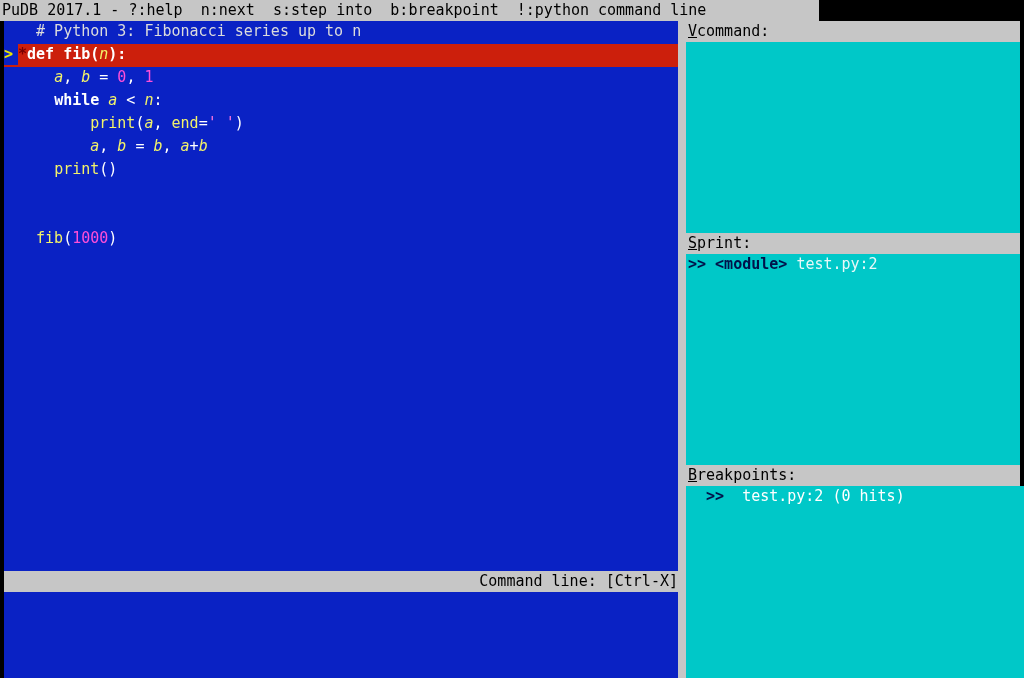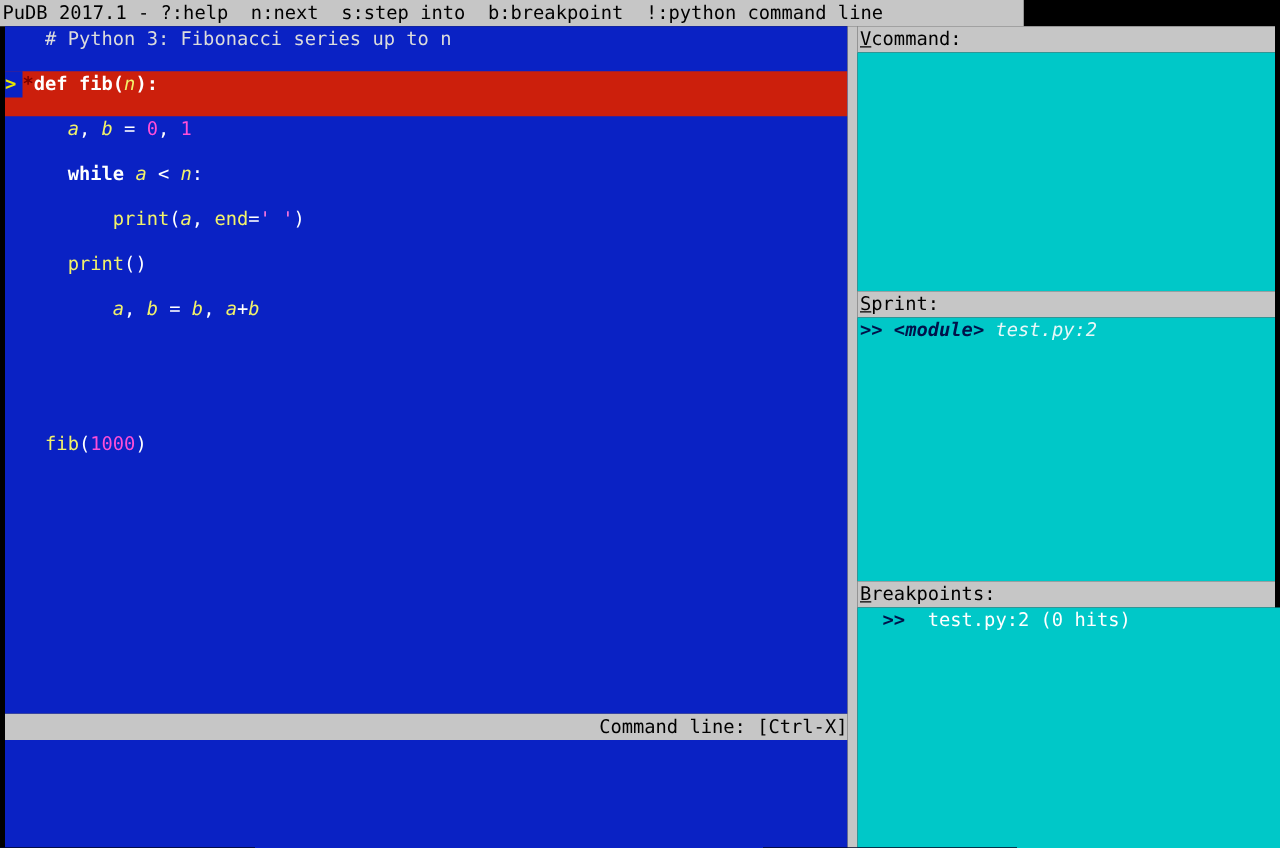--- a/index.html
+++ b/index.html
@@ -45,21 +45,21 @@
     position: absolute;
     left: 4px;
     top: 21px;
     width: 674px;
     height: 550px;
     background: #0a22c4;
     overflow: hidden;
   }
   .code-line {
     position: relative;
-    height: 36px;
+    height: 23px;
     line-height: 21.4px;
     white-space: pre;
     color: #d8d8d8;
     padding-left: 0px;
   }
   .gutter {
     display: inline-block;
     width: 14px;
     text-align: left;
     color: #e8e800;
@@ -157,21 +157,21 @@
     left: 686px;
     width: 334px;
     background: #00c8c8;
     overflow: hidden;
   }
 
   #variables-header { top: 21px; }
   #variables-body   { top: 42px; height: 191px; }
 
   #stack-header { top: 233px; }
-  #stack-body   { top: 254px; height: 211px; font-style: italic; }
+  #stack-body   { top: 254px; height: 211px; }
 
   #breakpoints-header { top: 465px; }
   #breakpoints-body   { top: 486px; height: 192px; padding-left: 18px; }
 
   .side-row {
     height: 21.4px;
     line-height: 21.4px;
     white-space: pre;
     padding-left: 2px;
   }
@@ -186,22 +186,22 @@
 <div id="screen">
 
   <div class="titlebar">PuDB 2017.1 - ?:help  n:next  s:step into  b:breakpoint  !:python command line</div>
 
   <div class="source-pane" id="source-pane">
       <div class="code-line"><span class="gutter"> </span><span class="comment">  # Python 3: Fibonacci series up to n</span></div>
       <div class="code-line current"><span class="gutter">&gt;</span><span class="bp-star">*</span><span class="kw">def</span><span class="plain"> </span><span class="fn">fib</span><span class="op">(</span><span class="ident">n</span><span class="op">):</span></div>
       <div class="code-line"><span class="gutter"> </span><span class="plain">    </span><span class="ident">a</span><span class="op">, </span><span class="ident">b</span><span class="op"> = </span><span class="num">0</span><span class="op">, </span><span class="num">1</span></div>
       <div class="code-line"><span class="gutter"> </span><span class="plain">    </span><span class="kw">while</span><span class="plain"> </span><span class="ident">a</span><span class="op"> &lt; </span><span class="ident">n</span><span class="op">:</span></div>
       <div class="code-line"><span class="gutter"> </span><span class="plain">        </span><span class="fn">print</span><span class="op">(</span><span class="ident">a</span><span class="op">, </span><span class="fn">end</span><span class="op">=</span><span class="str">' '</span><span class="op">)</span></div>
+      <div class="code-line"><span class="gutter"> </span><span class="plain">        </span><span class="ident">a</span><span class="op">, </span><span class="ident">b</span><span class="op"> = </span><span class="ident">b</span><span class="op">, </span><span class="ident">a</span><span class="op">+</span><span class="ident">b</span></div>
       <div class="code-line"><span class="gutter"> </span><span class="plain">    </span><span class="fn">print</span><span class="op">()</span></div>
-      <div class="code-line"><span class="gutter"> </span><span class="plain">        </span><span class="ident">a</span><span class="op">, </span><span class="ident">b</span><span class="op"> = </span><span class="ident">b</span><span class="op">, </span><span class="ident">a</span><span class="op">+</span><span class="ident">b</span></div>
       <div class="code-line"><span class="gutter"> </span></div>
       <div class="code-line"><span class="gutter"> </span></div>
       <div class="code-line"><span class="gutter"> </span><span class="plain">  </span><span class="fn">fib</span><span class="op">(</span><span class="num">1000</span><span class="op">)</span></div>
     </div>
 
   <div class="cmd-label">Command line: [Ctrl-X]</div>
 
   <div class="cmd-pane">
     <div class="cmd-footer">
       

